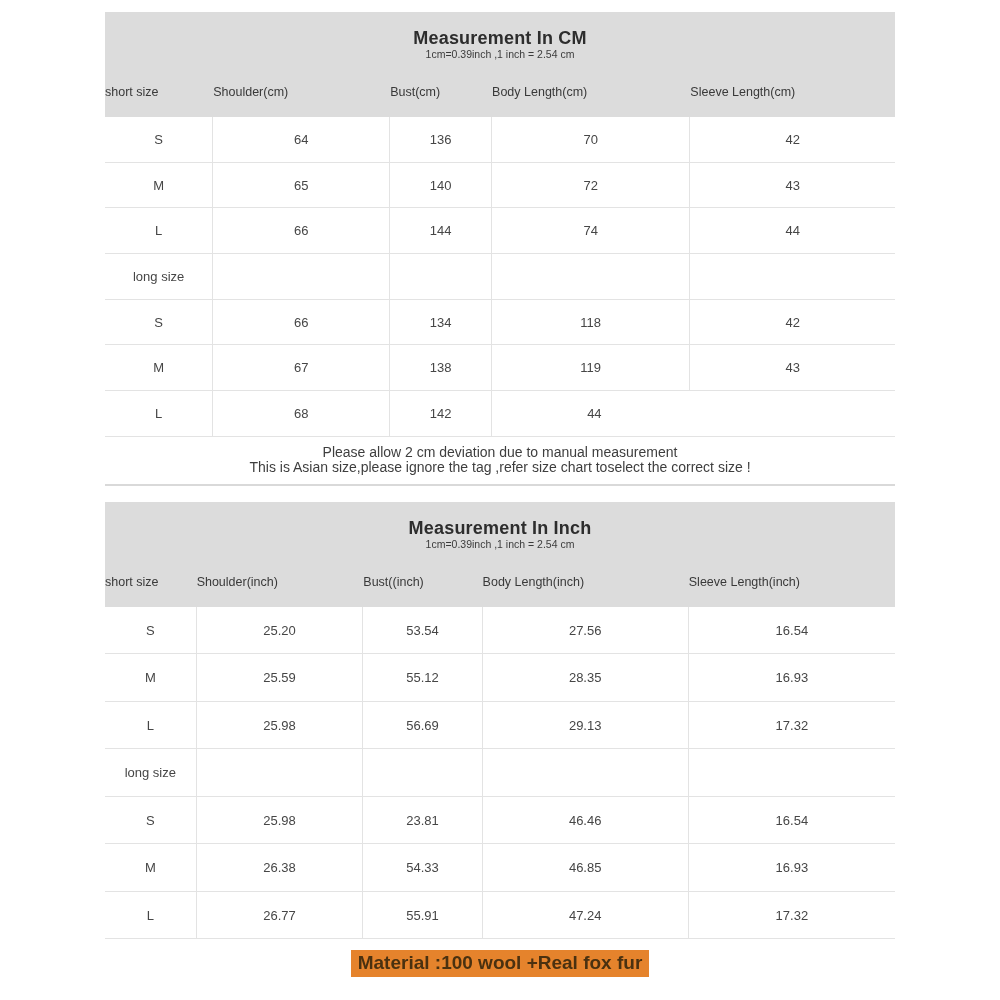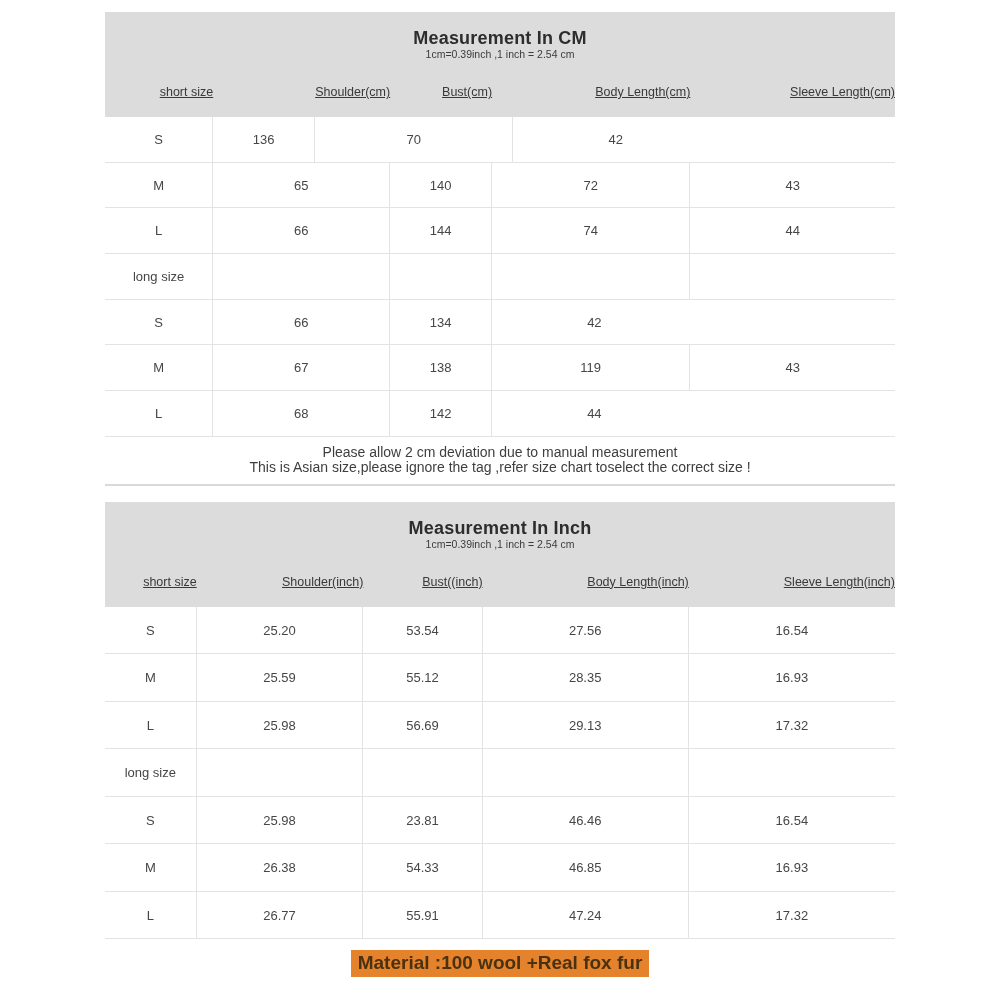--- a/index.html
+++ b/index.html
@@ -36,21 +36,21 @@
     color: #3c3c3c;
     line-height: 13px;
   }
   .cols {
     display: flex;
     margin-top: 24px;
     font-size: 12.5px;
     line-height: 14px;
     color: #393939;
   }
-  .col-h { text-align: right; text-decoration: underline; }
+  .col-h { text-align: left; }
   
   .row {
     display: flex;
     box-sizing: border-box;
     border-bottom: 1px solid var(--border, #e3e3e3);
   }
   .t0 .row { height: 45.7px; }
   .t1 .row { height: 47.5px; }
   .cell {
     box-sizing: border-box;
@@ -113,20 +113,21 @@
           <div class="col-h c0">short size</div>
           <div class="col-h c1">Shoulder(cm)</div>
           <div class="col-h c2">Bust(cm)</div>
           <div class="col-h c3">Body Length(cm)</div>
           <div class="col-h c4">Sleeve Length(cm)</div>
         </div>
     </header>
     <div class="tbody">
         <div class="row">
           <div class="cell c0">S</div>
+          <div class="cell c1">64</div>
           <div class="cell c2">136</div>
           <div class="cell c3">70</div>
           <div class="cell c4">42</div>
         </div>
         <div class="row">
           <div class="cell c0">M</div>
           <div class="cell c1">65</div>
           <div class="cell c2">140</div>
           <div class="cell c3">72</div>
           <div class="cell c4">43</div>
@@ -142,20 +143,21 @@
           <div class="cell c0">long size</div>
           <div class="cell c1"></div>
           <div class="cell c2"></div>
           <div class="cell c3"></div>
           <div class="cell c4"></div>
         </div>
         <div class="row">
           <div class="cell c0">S</div>
           <div class="cell c1">66</div>
           <div class="cell c2">134</div>
+          <div class="cell c3">118</div>
           <div class="cell c4">42</div>
         </div>
         <div class="row">
           <div class="cell c0">M</div>
           <div class="cell c1">67</div>
           <div class="cell c2">138</div>
           <div class="cell c3">119</div>
           <div class="cell c4">43</div>
         </div>
         <div class="row">

